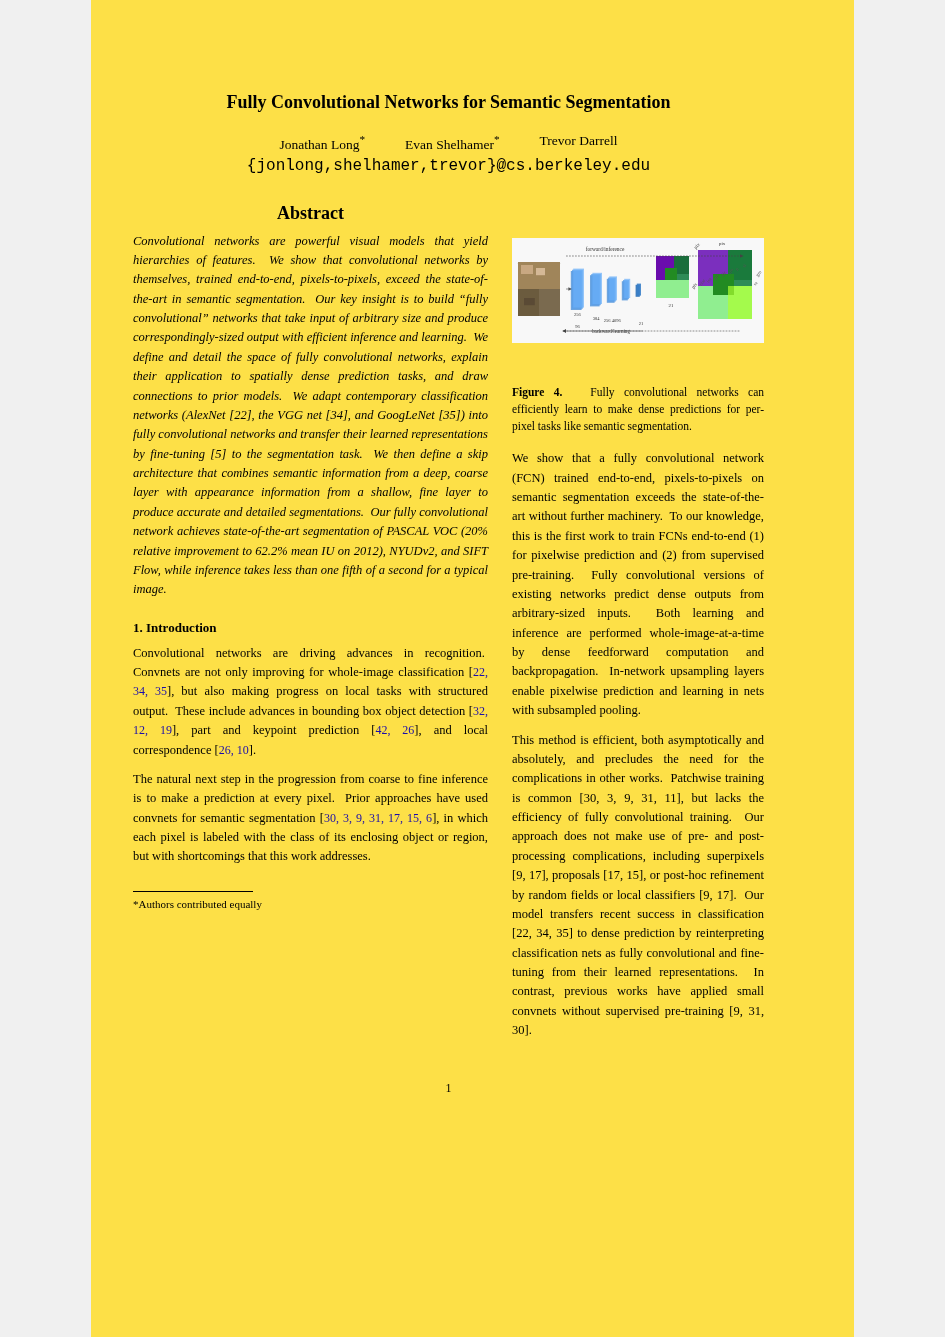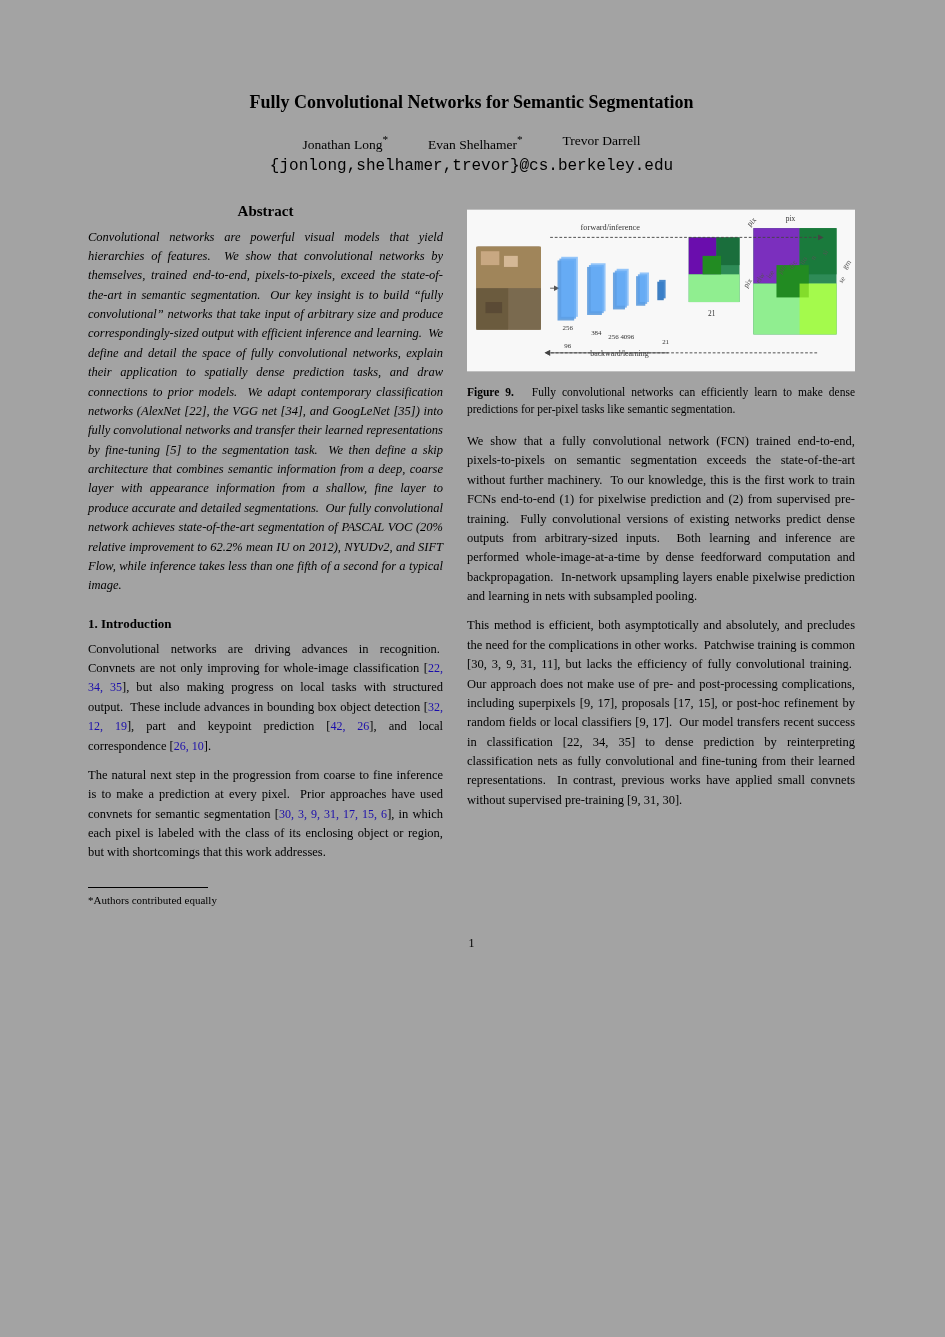--- a/index.html
+++ b/index.html
@@ -5,24 +5,24 @@
     * { margin: 0; padding: 0; box-sizing: border-box; }
     body {
       background: #f0f0f0;
       display: flex;
       justify-content: center;
       align-items: flex-start;
       min-height: 100vh;
       font-family: 'Times New Roman', Times, serif;
     }
     .page {
-      width: 945px;
+      width: 763px;
       min-height: 1337px;
-      background: #a3a3a3;
-      padding: 72px 90px 80px 88px;
+      background: #fde047;
+      padding: 72px 90px 80px 42px;
       position: relative;
     }
     .title-section {
       text-align: center;
       margin-bottom: 28px;
       margin-top: 20px;
     }
     .paper-title {
       font-size: 18px;
       font-weight: bold;
@@ -53,21 +53,21 @@
       flex-shrink: 0;
     }
     .right-col {
       flex: 1;
     }
     .abstract-section {
       margin-bottom: 20px;
     }
     .section-heading {
       text-align: center;
-      font-size: 15px;
+      font-size: 18px;
       font-weight: bold;
       margin-bottom: 8px;
     }
     .abstract-text {
       font-size: 12.5px;
       line-height: 1.55;
       font-style: italic;
       text-align: justify;
     }
     .intro-section {
@@ -269,21 +269,21 @@
             <polygon points="90,152 90,158 84,155" fill="#444"></polygon>
 
             <defs>
               <marker id="arr" markerWidth="6" markerHeight="6" refX="6" refY="3" orient="auto">
                 <path d="M0,0 L0,6 L6,3 z" fill="#555"></path>
               </marker>
             </defs>
           </svg>
         </div>
         <p class="figure-caption">
-          <strong>Figure 9.</strong>&nbsp;&nbsp; Fully convolutional networks can efficiently learn to make dense predictions for per-pixel tasks like semantic segmentation.
+          <strong>Figure 4.</strong>&nbsp;&nbsp; Fully convolutional networks can efficiently learn to make dense predictions for per-pixel tasks like semantic segmentation.
         </p>
       </div>
 
       <p class="right-body-text">
         We show that a fully convolutional network (FCN) trained end-to-end, pixels-to-pixels on semantic segmentation exceeds the state-of-the-art without further machinery.&nbsp; To our knowledge, this is the first work to train FCNs end-to-end (1) for pixelwise prediction and (2) from supervised pre-training.&nbsp; Fully convolutional versions of existing networks predict dense outputs from arbitrary-sized inputs.&nbsp; Both learning and inference are performed whole-image-at-a-time by dense feedforward computation and backpropagation.&nbsp; In-network upsampling layers enable pixelwise prediction and learning in nets with subsampled pooling.
       </p>
       <p class="right-body-text">
         This method is efficient, both asymptotically and absolutely, and precludes the need for the complications in other works.&nbsp; Patchwise training is common [<span class="cite">30, 3, 9, 31, 11</span>], but lacks the efficiency of fully convolutional training.&nbsp; Our approach does not make use of pre- and post-processing complications, including superpixels [<span class="cite">9, 17</span>], proposals [<span class="cite">17, 15</span>], or post-hoc refinement by random fields or local classifiers [<span class="cite">9, 17</span>].&nbsp; Our model transfers recent success in classification [<span class="cite">22, 34, 35</span>] to dense prediction by reinterpreting classification nets as fully convolutional and fine-tuning from their learned representations.&nbsp; In contrast, previous works have applied small convnets without supervised pre-training [<span class="cite">9, 31, 30</span>].
       </p>
     </div>

